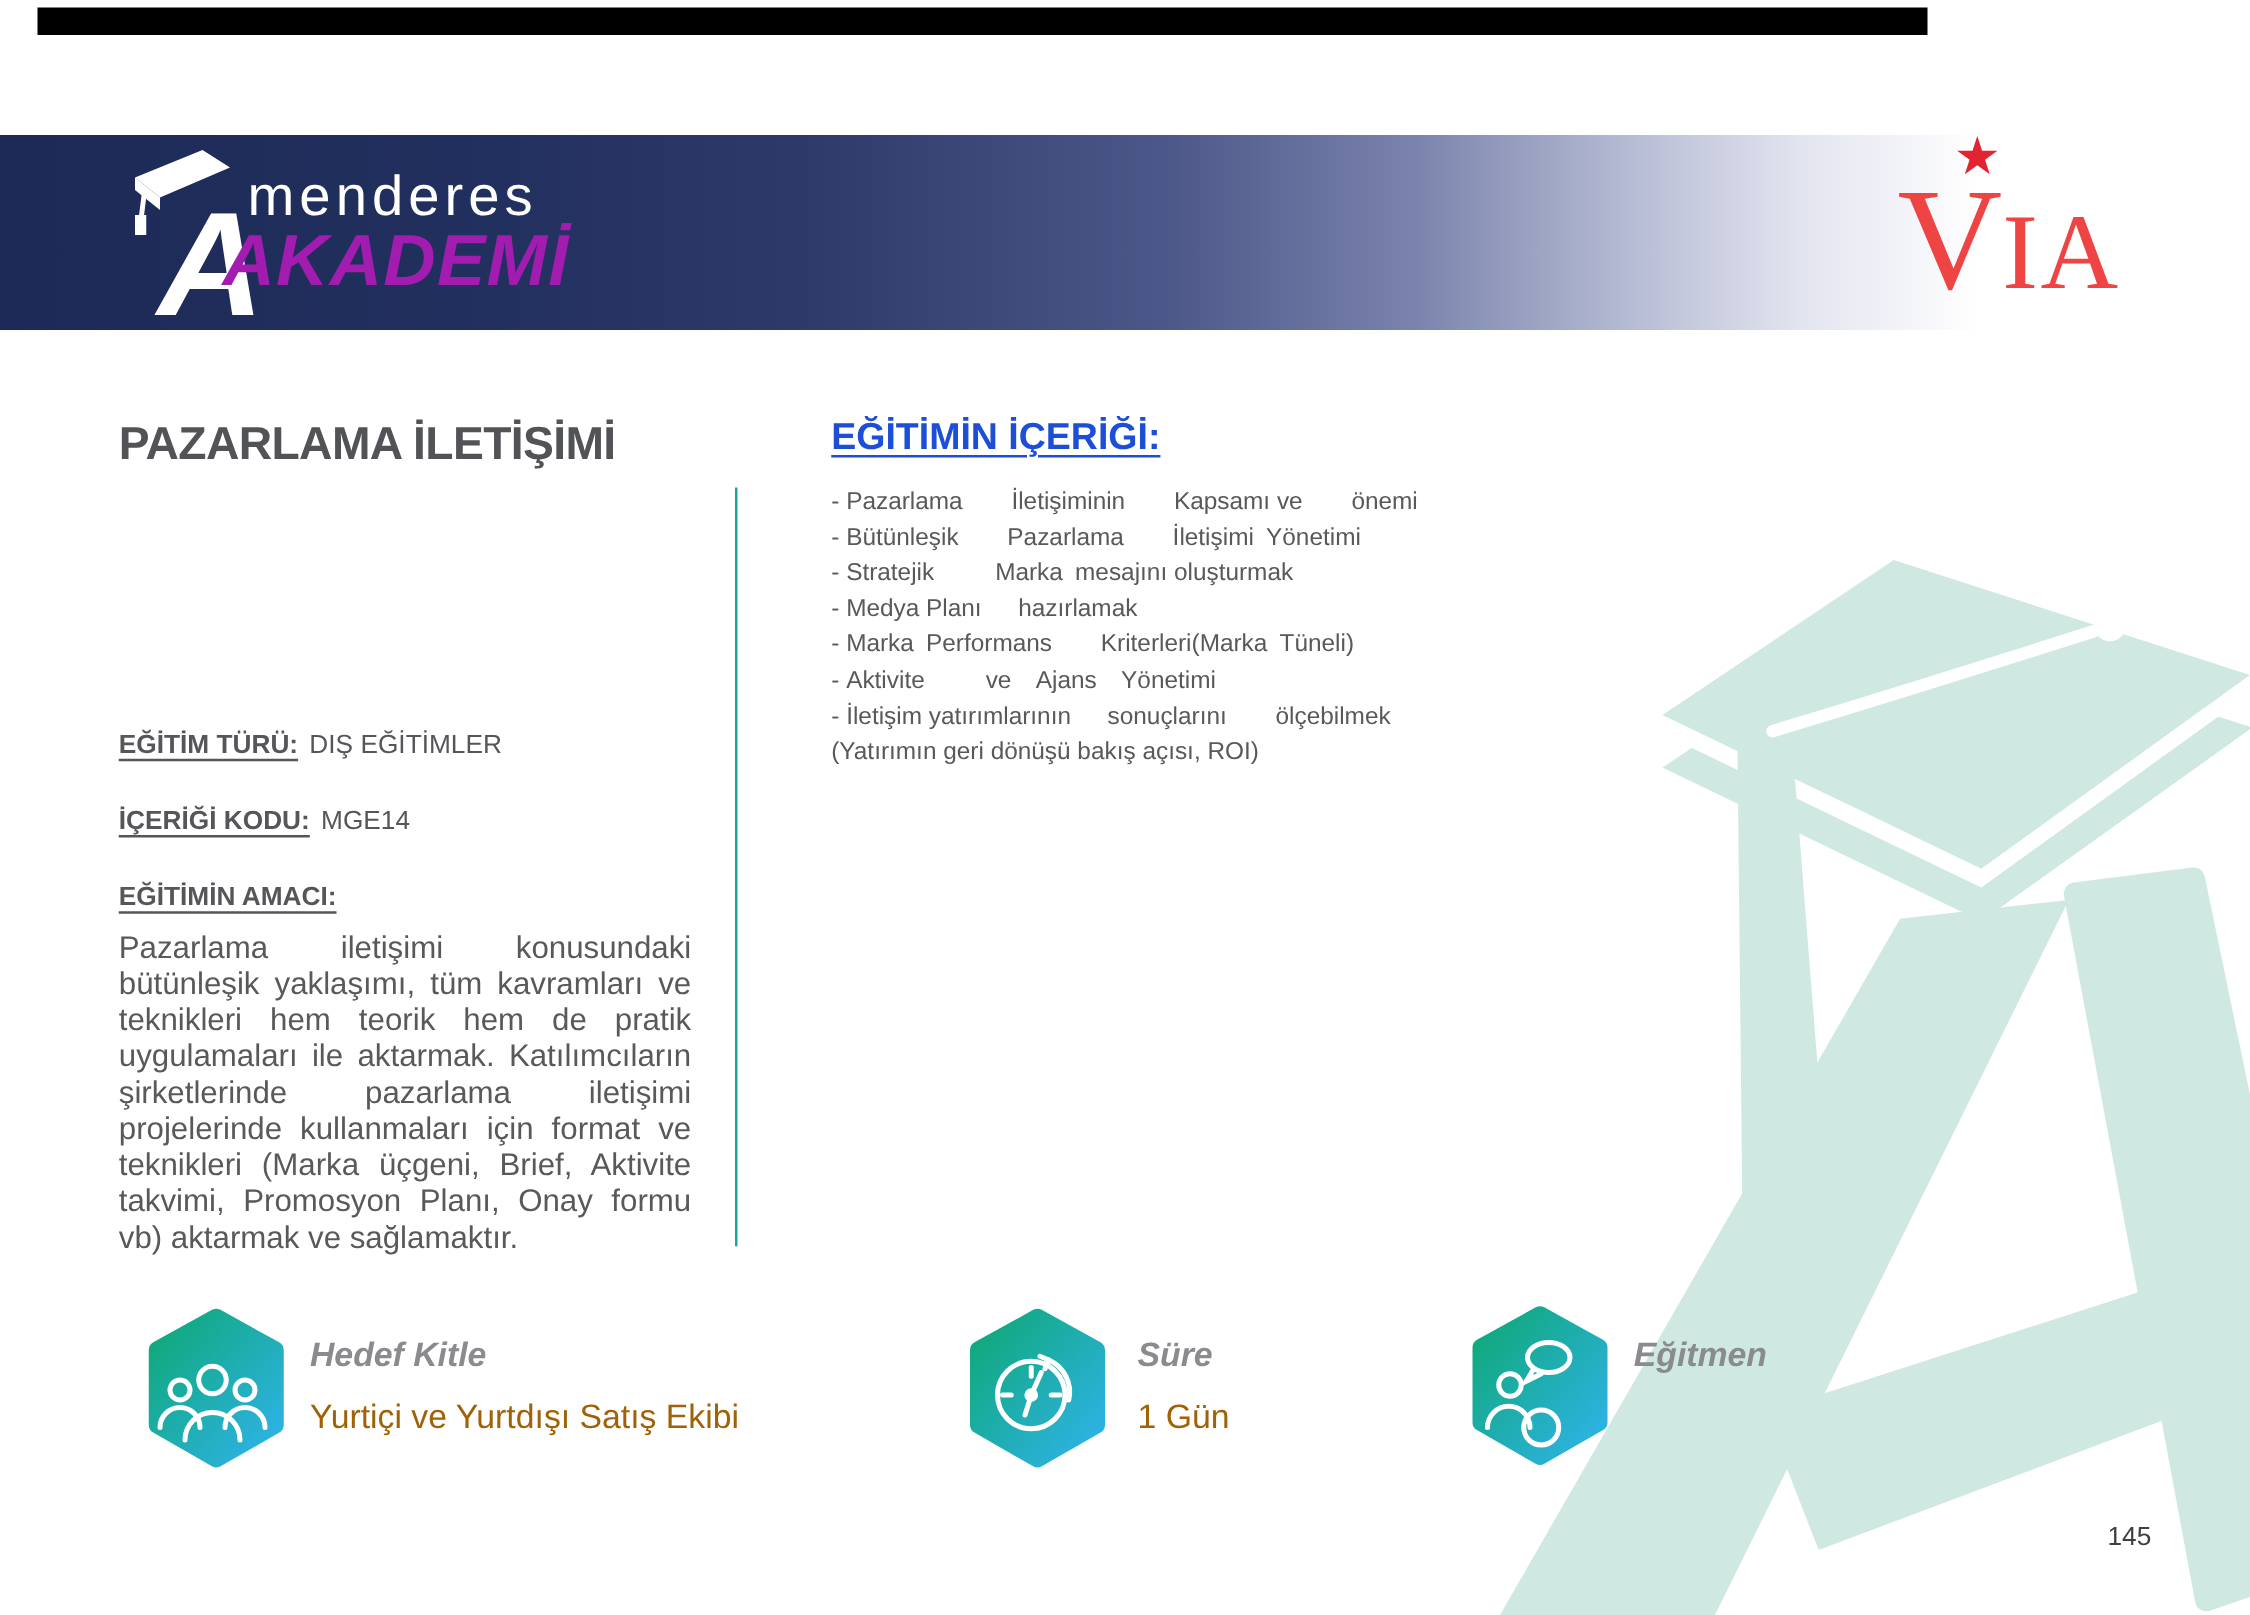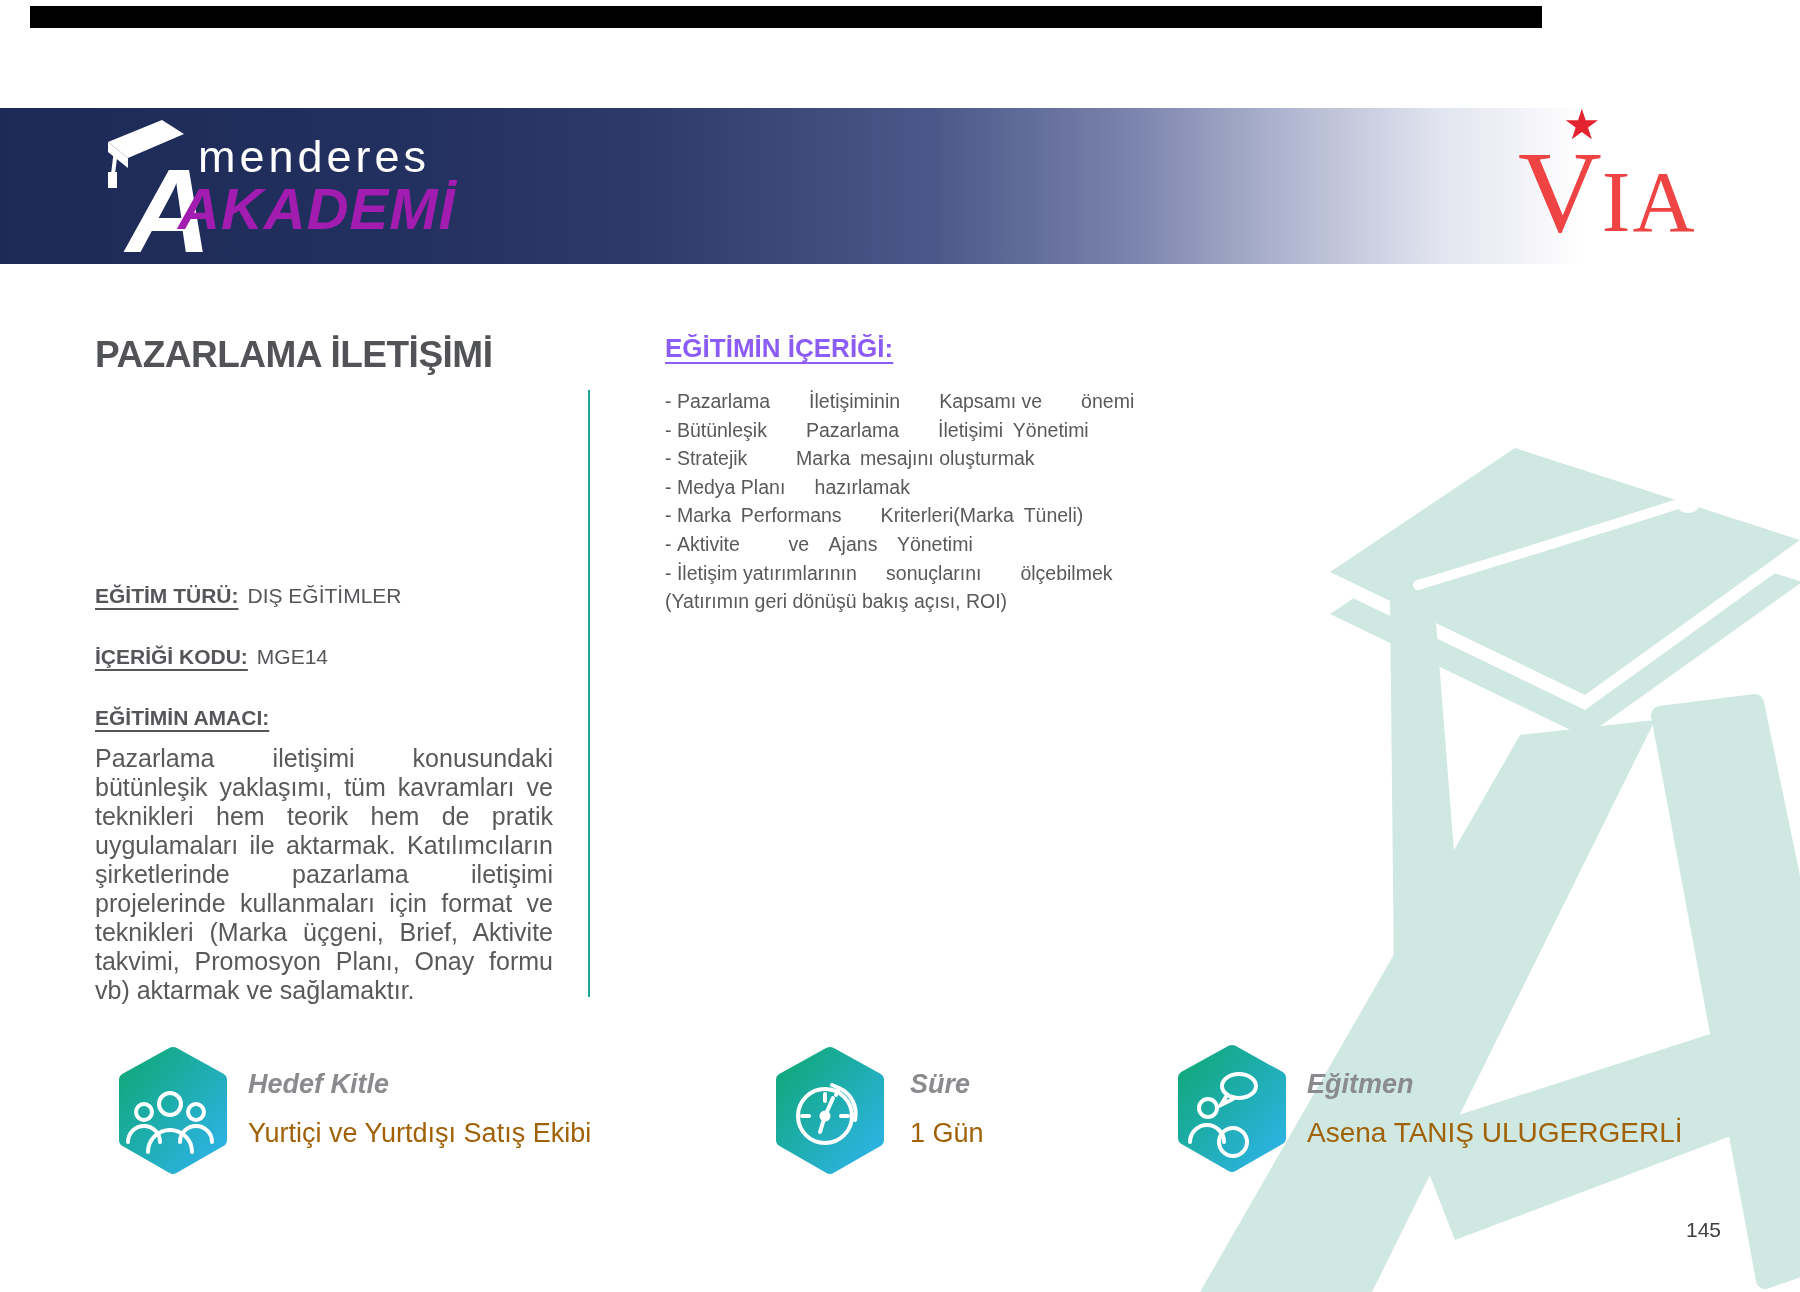--- a/index.html
+++ b/index.html
@@ -31,21 +31,21 @@
   .metaline{left:95px;font-size:21px;color:#55565a;white-space:nowrap;}
   .metaline .lbl{font-weight:bold;text-decoration:underline;text-decoration-thickness:2px;text-underline-offset:5px;}
   .metaline .val{margin-left:9px;}
   .meta1{top:584px;} .meta2{top:645px;} .meta3{top:706px;}
   .purpose{left:95px;top:744px;width:458px;font-size:25px;line-height:29px;text-align:justify;color:#58595b;}
 
   
   .vdivider{left:588px;top:390px;width:2px;height:607px;background:#1ba59d;}
 
   
-  .content-heading{left:665px;top:333px;font-size:26px;font-weight:bold;color:#8b5cf6;text-decoration:underline;text-decoration-thickness:2px;text-underline-offset:5px;}
+  .content-heading{left:665px;top:333px;font-size:30px;font-weight:bold;color:#1d4ed8;text-decoration:underline;text-decoration-thickness:2px;text-underline-offset:5px;}
   .content-list{left:665px;top:387px;width:530px;font-size:19.5px;line-height:28.6px;color:#58595b;}
   .content-list div{white-space:pre;}
 
   
   .watermark{left:1180px;top:400px;width:620px;height:892px;}
   .wm{fill:#cfe9e2;}
 
   
   .hex{width:114px;height:134px;}
   .hex1{left:116px;top:1044px;} .hex2{left:773px;top:1044px;} .hex3{left:1175px;top:1042px;}
@@ -186,16 +186,15 @@
   <g fill="none" stroke="#ffffff" stroke-width="4" stroke-linecap="round">
     <ellipse cx="64" cy="44" rx="17" ry="12"></ellipse>
     <path d="M52,53 L46,63 L58,57"></path>
     <circle cx="33" cy="66" r="9"></circle>
     <path d="M15,100 a17,17 0 0 1 34,0"></path>
     <circle cx="58" cy="100" r="14"></circle>
   </g>
 </svg>
 <div class="abs ftext ft3">
   <div class="flabel">Eğitmen</div>
-  <div class="fvalue">Asena TANIŞ ULUGERGERLİ</div>
 </div>
 
 <div class="abs pagenum">145</div>
 
 </body></html>

